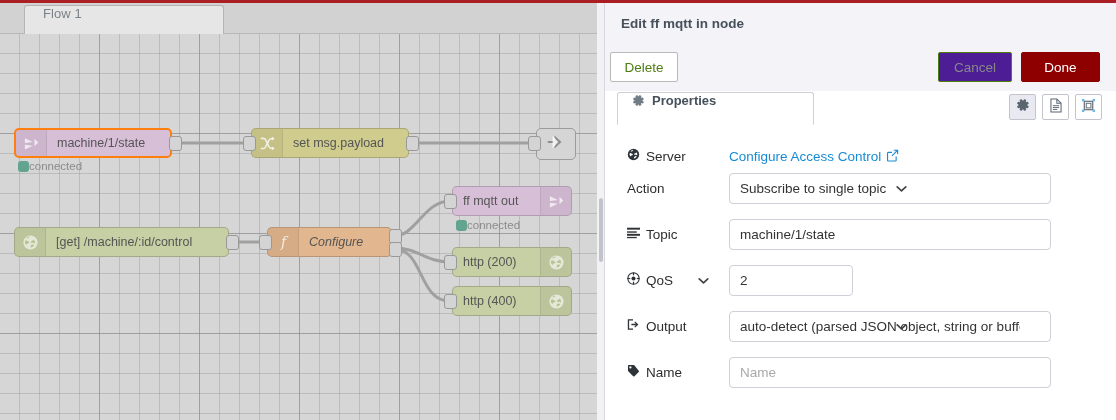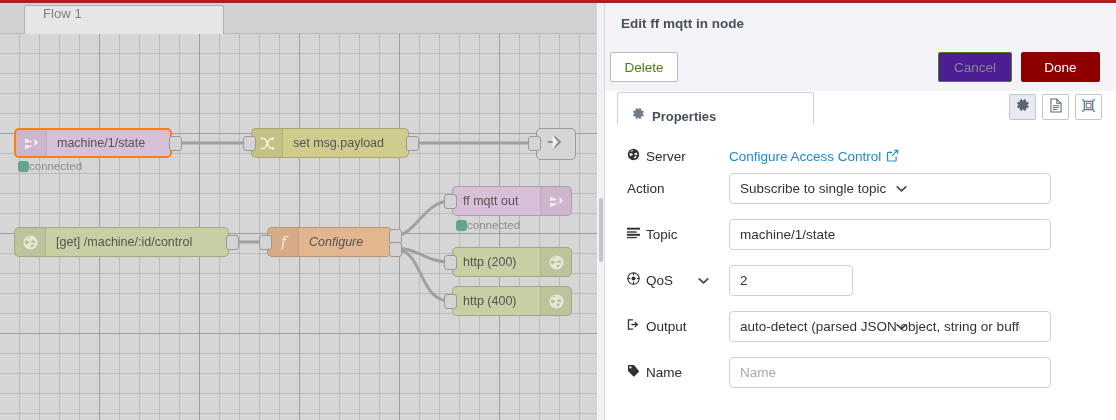--- a/index.html
+++ b/index.html
@@ -74,21 +74,21 @@
   .btn{position:absolute;top:9px;height:30px;box-sizing:border-box;font-size:13.5px;
        display:flex;align-items:center;justify-content:center;cursor:pointer;border-radius:2px;}
   .btn-delete{left:5px;width:68px;background:#fff;border:1px solid #b9b9b9;color:#4d7c0f;}
   .btn-cancel{right:104px;width:74px;background:#4c1d95;border:1px solid #4d7c0f;color:#888;}
   .btn-done{right:16px;width:79px;background:#8e0000;border:1px solid #8e0000;color:#fff;}
 
   .tabstrip{position:absolute;left:0;top:88px;width:511px;height:34px;background:#fff;
             border-bottom:1px solid #cfcfd8;}
   .ptab{position:absolute;left:12px;top:1px;width:197px;height:33px;background:#fff;
         border:1px solid #cfcfd8;border-bottom:1px solid #fff;border-radius:3px 3px 0 0;
-        display:flex;align-items:flex-end;gap:7px;padding-left:14px;box-sizing:border-box;}
+        display:flex;align-items:flex-start;gap:7px;padding-left:14px;box-sizing:border-box;}
   .ptab-label{font-size:13px;font-weight:bold;color:#46515c;}
   .iconbtn{position:absolute;top:3px;width:27px;height:26px;border:1px solid #c4c4cc;background:#fff;
            display:flex;align-items:center;justify-content:center;box-sizing:border-box;border-radius:2px;}
   .iconbtn.active{background:#e9e9f2;}
 
   .form{position:absolute;left:0;top:122px;width:511px;height:294px;background:#fff;}
   .row{position:absolute;left:22px;width:470px;height:26px;display:flex;align-items:center;}
   .flabel{width:102px;display:flex;align-items:center;gap:6px;font-size:13.5px;color:#2d2d2d;flex:0 0 102px;}
   .flabel.noicon{padding-left:0;}
   .ctl{flex:1;}

